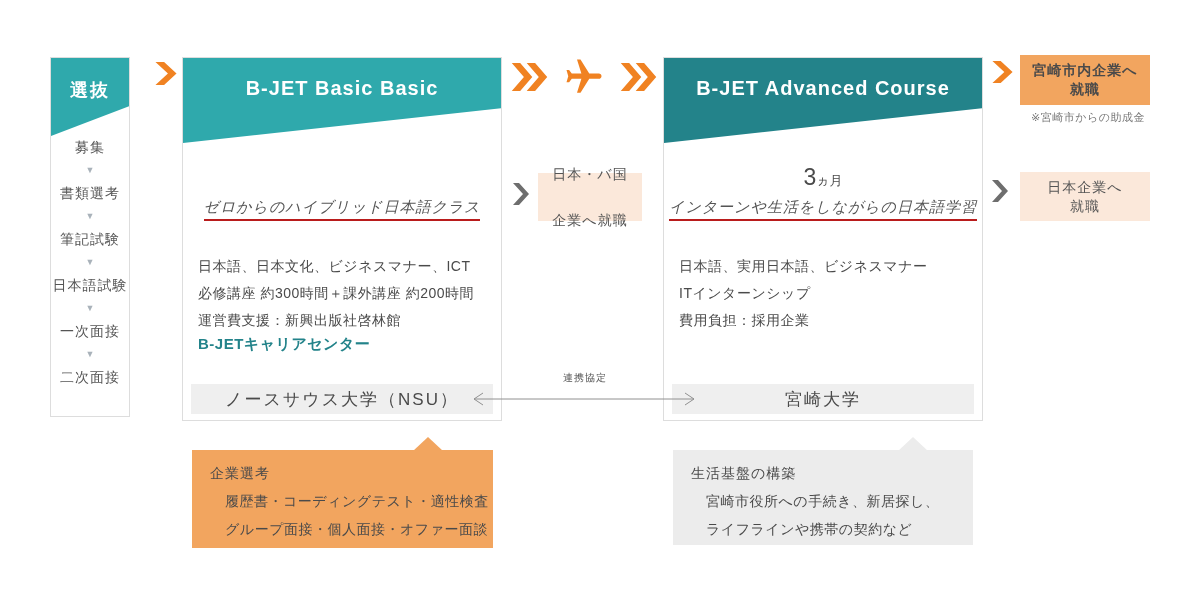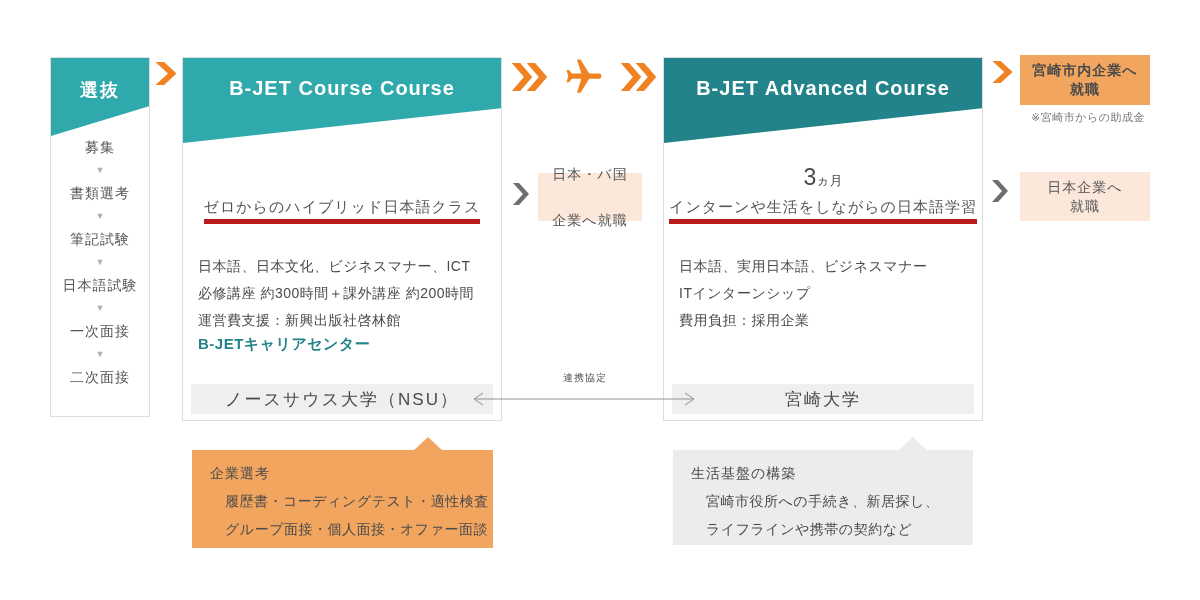--- a/index.html
+++ b/index.html
@@ -3,21 +3,21 @@
 <meta charset="utf-8">
 <style>
   * { margin:0; padding:0; box-sizing:border-box; }
   html,body { background:#ffffff; }
   .canvas {
     position:relative; width:1200px; height:600px; background:#fff;
     font-family:"Liberation Sans","DejaVu Sans",sans-serif; color:#4a4a4a;
     overflow:hidden;
   }
   
-  .sel { position:absolute; left:50px; top:57px; width:100px; height:360px;
+  .sel { position:absolute; left:50px; top:57px; width:80px; height:360px;
          border:1px solid #ddd; background:#fff; }
   .sel-head { height:78px; background:var(--teal);
               clip-path:polygon(0 0,100% 0,100% 62%,0 100%);
               text-align:center; }
   .sel-head span { display:inline-block; margin-top:20px; color:#fff;
                    font-weight:bold; font-size:18px; letter-spacing:2px; }
   .sel-steps { display:flex; flex-direction:column; align-items:center; }
   .step { font-size:14px; color:#555; line-height:23px; letter-spacing:1px; white-space:nowrap; }
   .step-sep { color:#a9b2ba; font-size:9px; line-height:23px; }
   
@@ -30,21 +30,21 @@
   .basic .card-head { background:var(--teal); }
   .adv   .card-head { background:var(--tealDark); }
   .card-head span { display:inline-block; margin-top:19px; color:#fff;
                     font-weight:bold; font-size:20px; letter-spacing:1px; }
   .duration { position:absolute; top:106px; left:0; width:100%; text-align:center; color:#4a4a4a; }
   .dur-num  { font-size:23px; }
   .dur-unit { font-size:13px; }
   .dur-plus { font-size:15px; }
   .subtitle { position:absolute; top:140px; left:0; width:100%; text-align:center;
               font-size:15px; color:#555; letter-spacing:1px; }
-  .subtitle span { border-bottom:5px solid #b91c1c; padding-bottom:4px; white-space:nowrap; }
+  .subtitle span { border-bottom:2px solid #b91c1c; padding-bottom:4px; white-space:nowrap;font-style:italic; }
   .details { position:absolute; top:195px; left:15px; right:8px;
              font-size:14px; color:#4a4a4a; line-height:27px; letter-spacing:0.5px; }
   .highlight { position:absolute; top:277px; left:15px; font-weight:bold;
                color:var(--tealDark); font-size:15px; letter-spacing:0.5px; }
   .uni-bar { position:absolute; left:8px; right:8px; top:326px; height:30px;
              background:var(--grayBar); display:flex; align-items:center;
              justify-content:center; font-size:17px; color:#4a4a4a; letter-spacing:2px; }
   
   .flight { position:absolute; left:511px; top:56px; width:146px; height:42px;
             display:flex; align-items:center; justify-content:space-between; }
@@ -108,21 +108,21 @@
       <div class="step">二次面接</div>
     </div>
   </div>
 
   <svg class="chev-pos c-sel chev-o" width="22" height="23" viewBox="0 0 22 24">
     <polygon points="0,0 9,0 22,12 9,24 0,24 13,12"></polygon>
   </svg>
 
   <div class="card basic">
     <div class="card-head">
-      <span>B-JET Course Course</span>
+      <span>B-JET Basic Basic</span>
     </div>
     <div class="subtitle">
       <span>ゼロからのハイブリッド日本語クラス</span>
     </div>
     <div class="details">
       <div>日本語、日本文化、ビジネスマナー、ICT</div>
       <div>必修講座 約300時間＋課外講座 約200時間</div>
       <div>運営費支援：新興出版社啓林館</div>
     </div>
     <div class="highlight">B-JETキャリアセンター</div>

